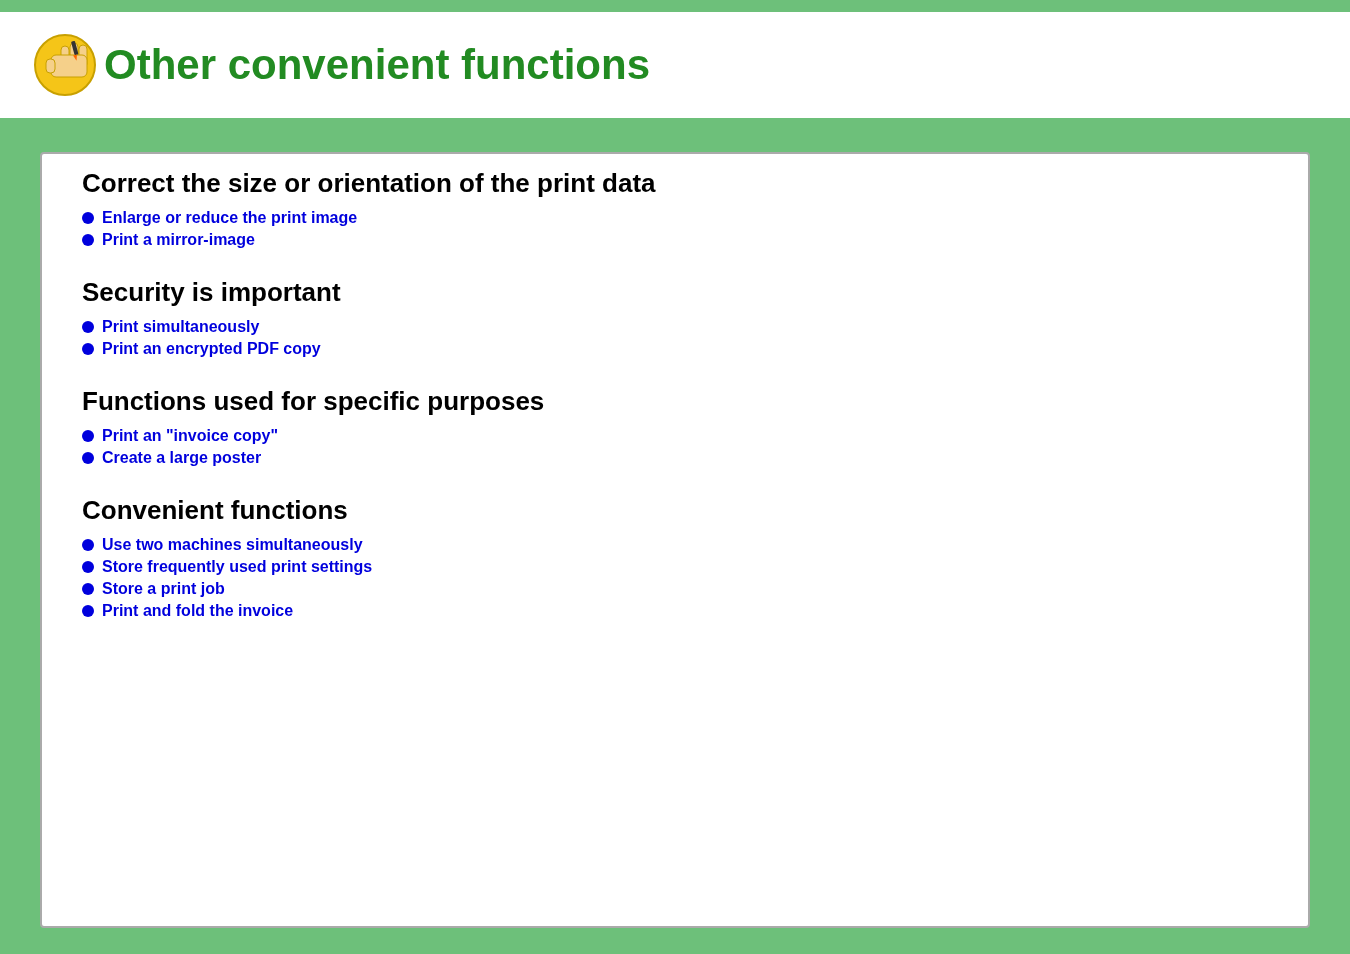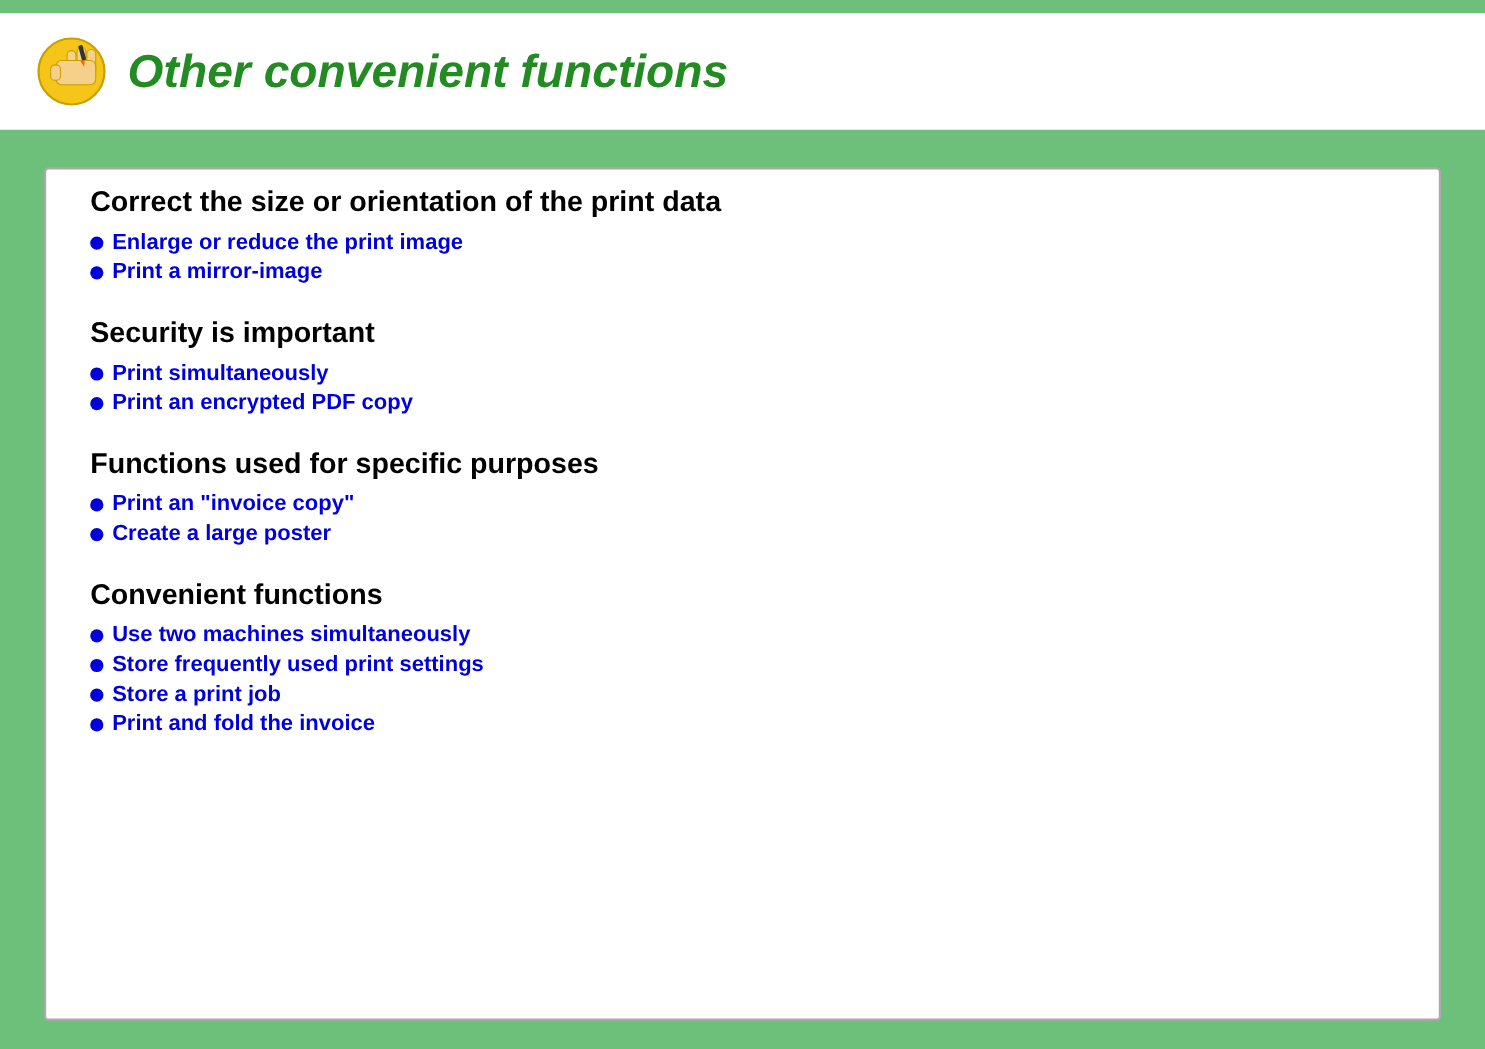--- a/index.html
+++ b/index.html
@@ -19,23 +19,22 @@
     .top-bar {
       background-color: #6dc07a;
       height: 12px;
     }
 
     .header {
       background-color: #ffffff;
       padding: 18px 30px;
       display: flex;
       align-items: center;
-      gap: 16px;
+      gap: 4px;
       border-bottom: 4px solid #6dc07a;
-      font-style: italic;
     }
 
     .header-icon {
       width: 70px;
       height: 70px;
       display: flex;
       align-items: center;
       justify-content: center;
     }
 
@@ -79,21 +78,21 @@
 
     .bullet-dot {
       width: 12px;
       height: 12px;
       background-color: #0000dd;
       border-radius: 50%;
       flex-shrink: 0;
     }
 
     .bullet-text {
-      font-size: 20px;
+      font-size: 16px;
       font-weight: bold;
       color: #0000dd;
     }
 
     
     .hand-icon-svg {
       width: 65px;
       height: 65px;
     }
   </style>

